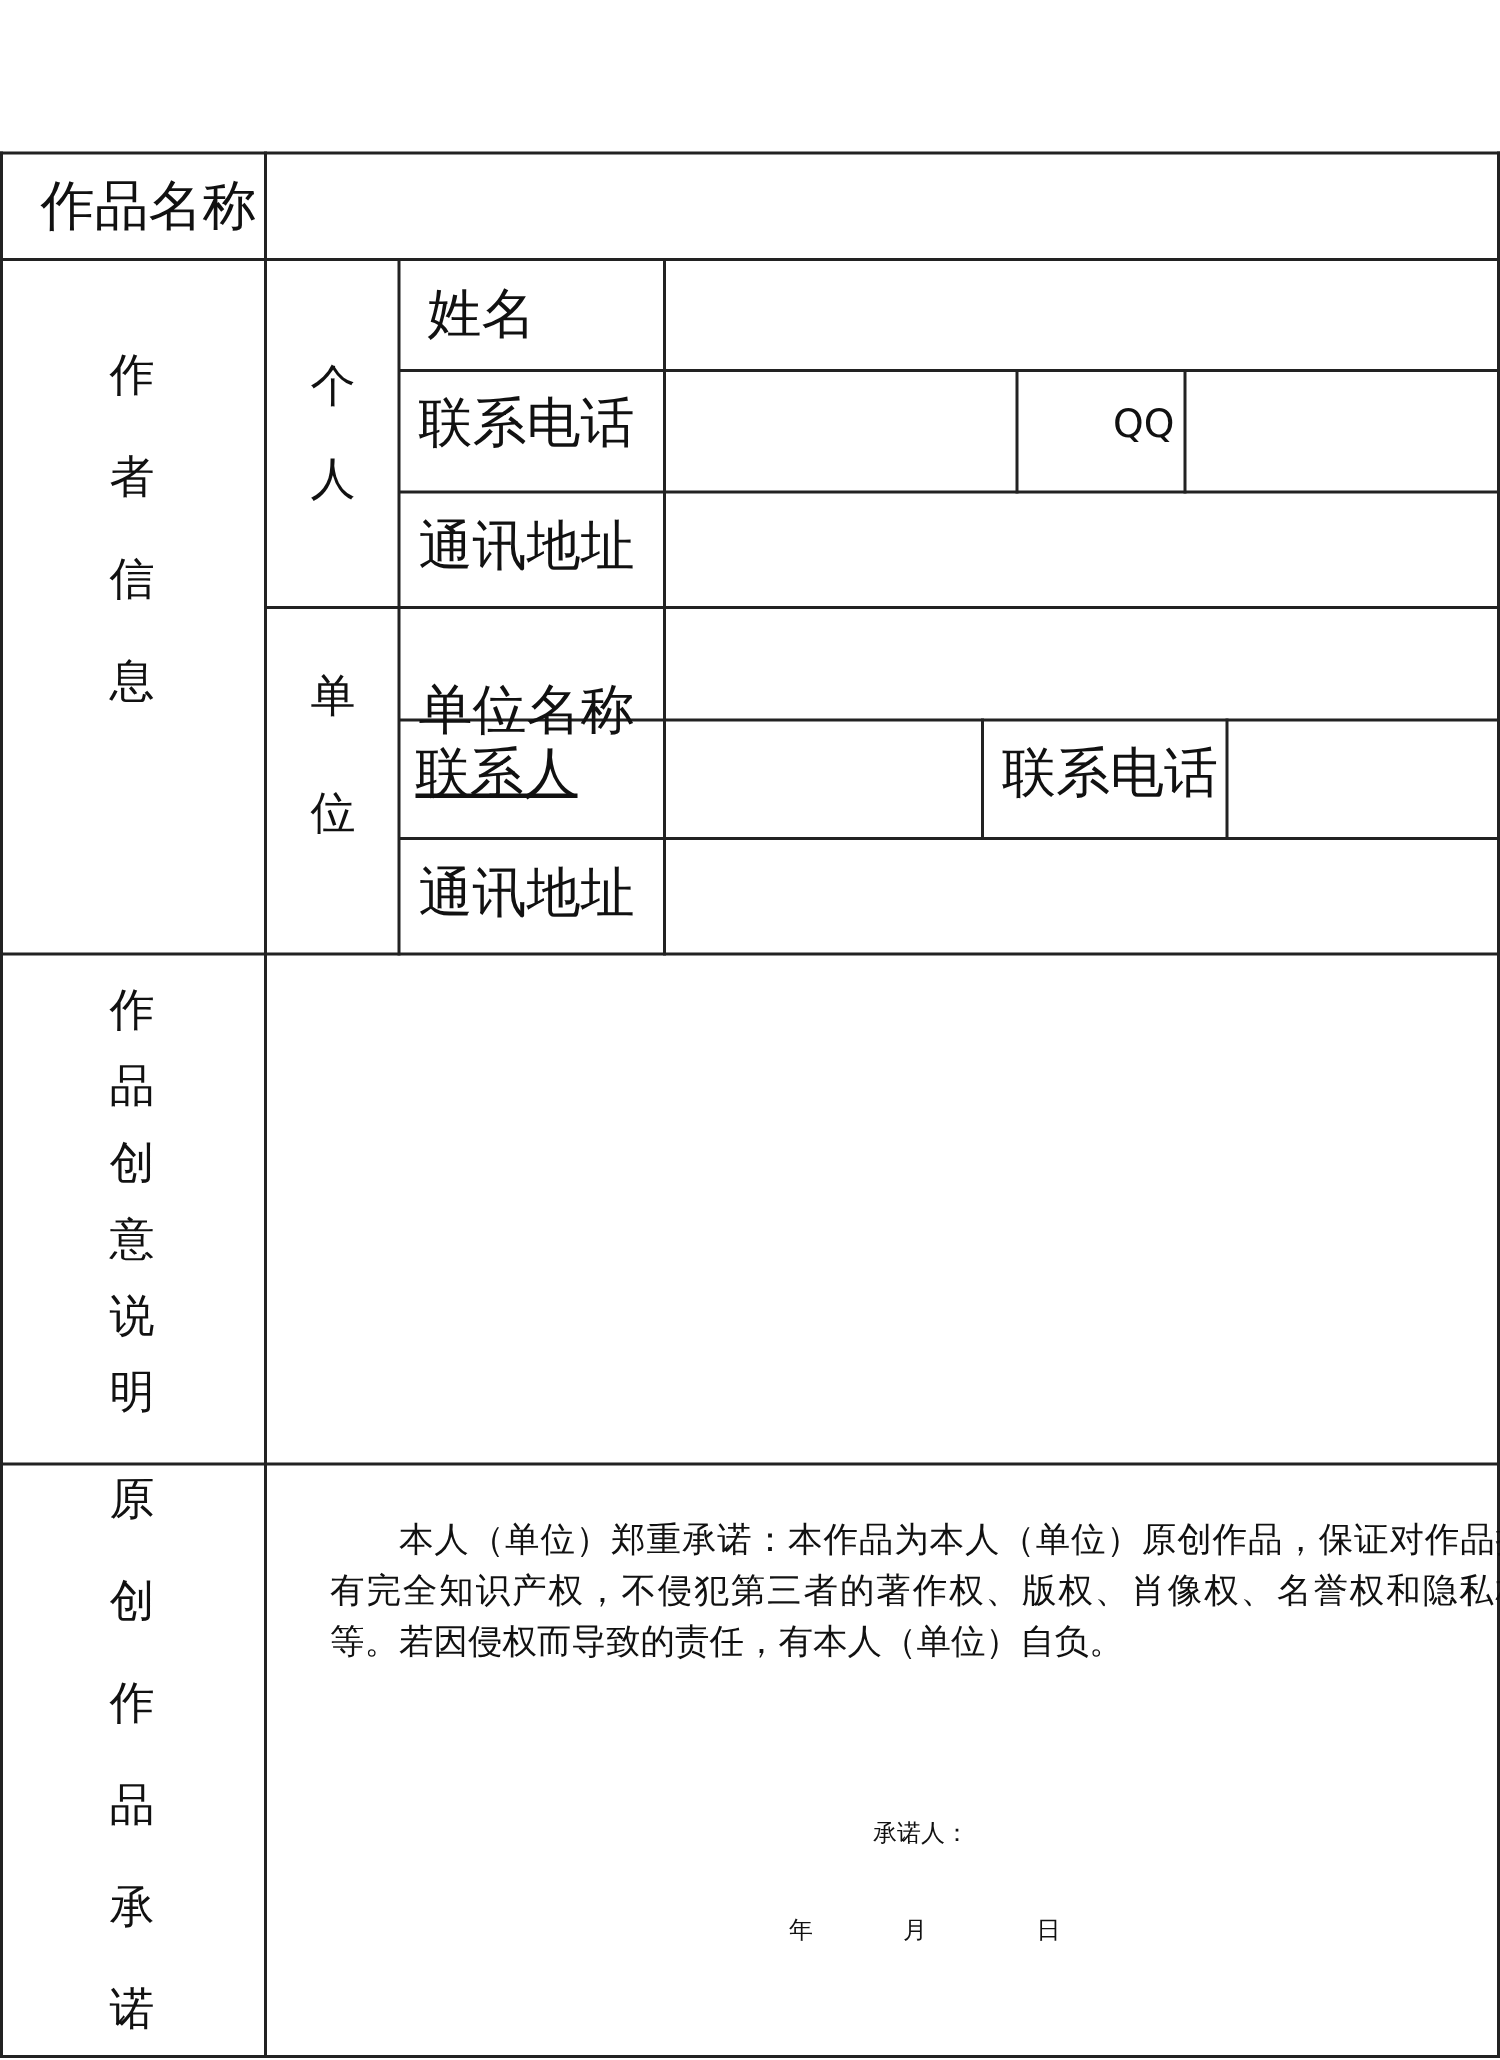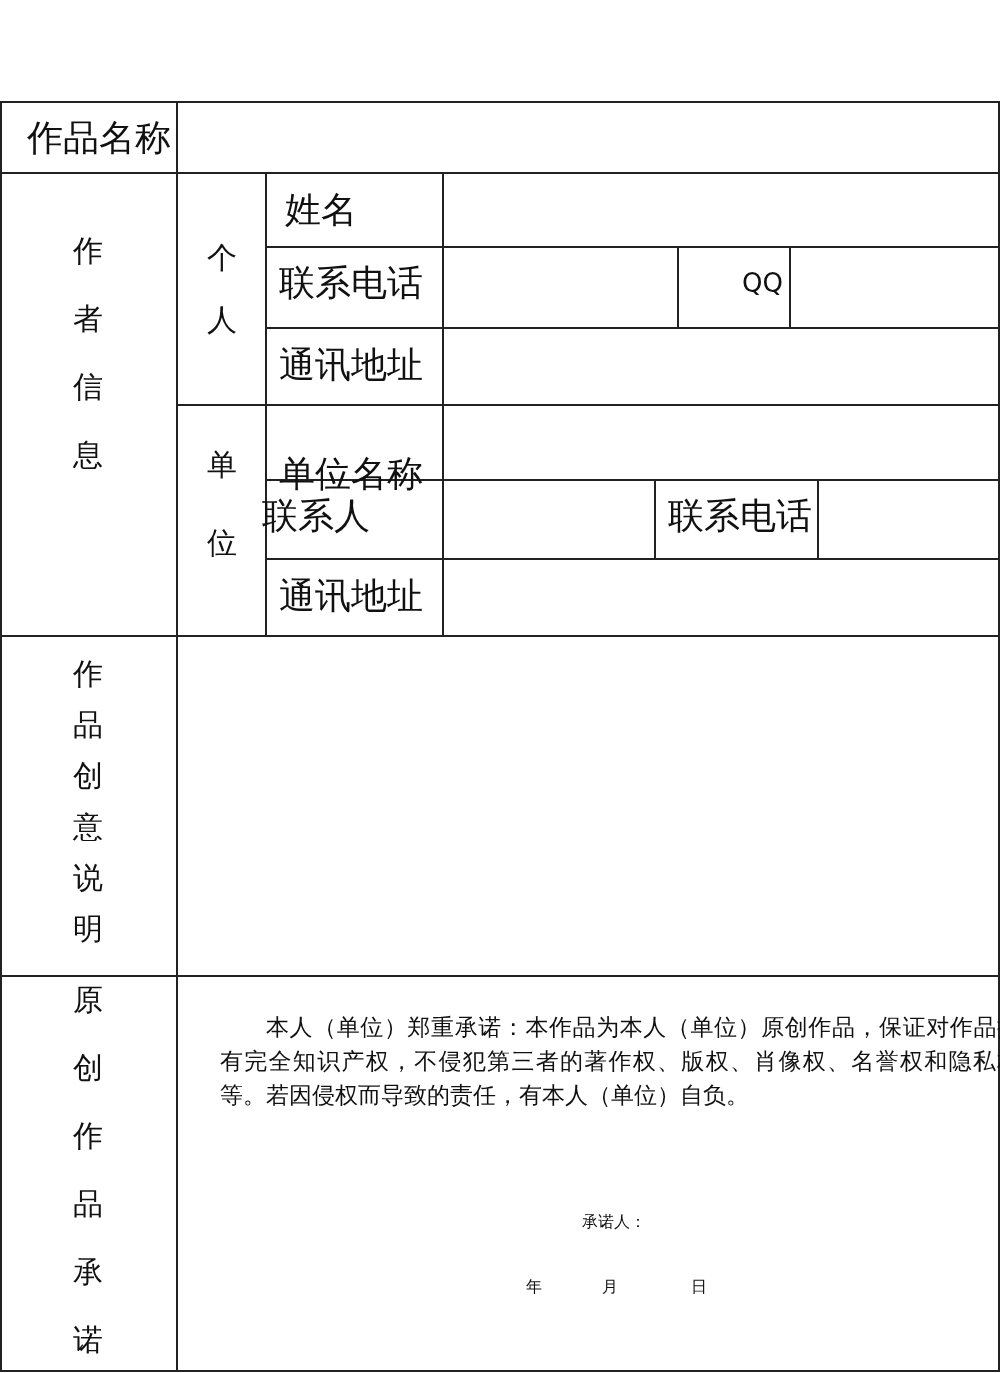--- a/index.html
+++ b/index.html
@@ -65,21 +65,21 @@
 <div class="lbl" style="left:279px;top:347px;">通讯地址</div>
 <div class="cell" style="left:444px;top:329px;width:554px;height:75px;"></div>
 
 <div class="vert" style="left:207px;top:450px;gap:48px;">
   <span>单</span>
   <span>位</span>
 </div>
 <div class="lbl" style="left:279px;top:424px;margin-top:32px;">单位名称</div>
 <div class="cell" style="left:444px;top:406px;width:554px;height:73px;"></div>
 
-<div class="lbl" style="left:262px;top:498px;">联系人</div>
+<div class="lbl" style="left:277px;top:498px;text-decoration:underline;">联系人</div>
 <div class="cell" style="left:444px;top:481px;width:210px;height:77px;"></div>
 <div class="lbl" style="left:668px;top:498px;">联系电话</div>
 <div class="cell" style="left:819px;top:481px;width:179px;height:77px;"></div>
 
 <div class="lbl" style="left:279px;top:578px;">通讯地址</div>
 <div class="cell" style="left:444px;top:560px;width:554px;height:75px;"></div>
 
 <div class="vert" style="left:73px;top:659px;gap:21px;">
   <span>作</span>
   <span>品</span>

